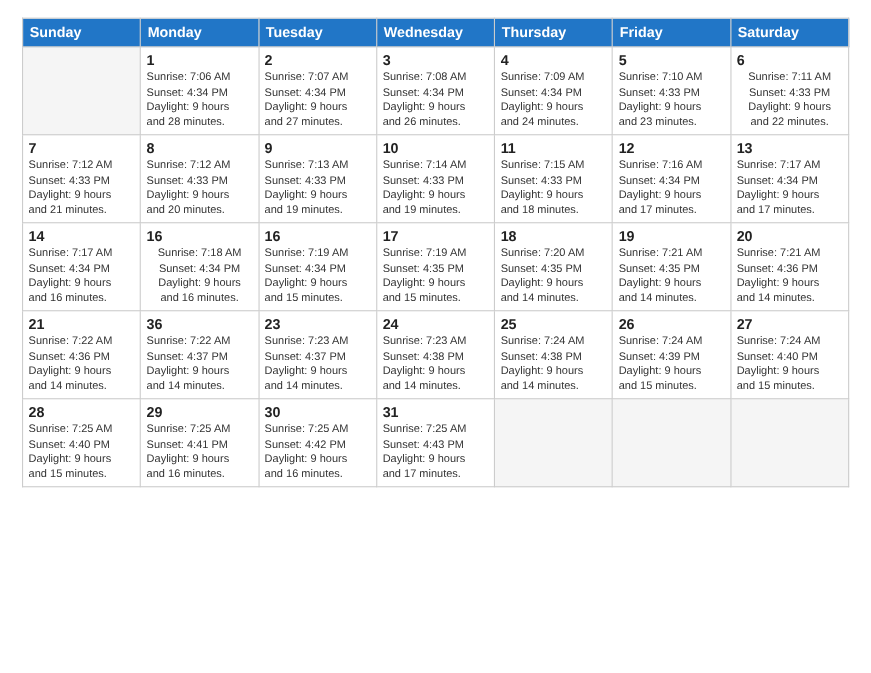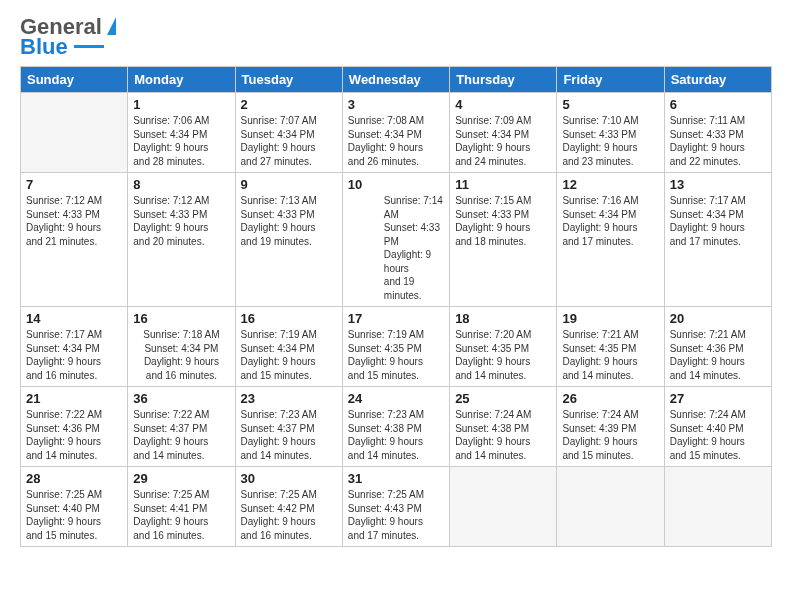--- a/index.html
+++ b/index.html
@@ -91,38 +91,20 @@
       font-size: 22px;
       font-weight: bold;
       line-height: 1;
     }
     .logo-word .general { color: #555; }
   </style>
 </head>
 <body>
 
 <div class="page">
-  <div class="header">
-    <div class="logo">
-      <div class="logo-icon">
-        <span class="logo-word">
-          <span class="general">General</span>
-        </span>
-        <span style="display:inline-block;width:0;height:0;border-left:9px solid transparent;border-right:0px solid transparent;border-bottom:18px solid #1a8cd8;margin-left:3px;margin-bottom:2px;"></span>
-      </div>
-      <div style="display:flex;align-items:center;margin-top:-2px;">
-        <span style="font-size:22px;font-weight:bold;color:#1a7fd4;line-height:1;">Blue</span>
-        <span style="display:inline-block;width:30px;height:3px;background:#1a8cd8;margin-left:6px;margin-bottom:2px;"></span>
-      </div>
-    </div>
-    <div class="title-block">
-      <div class="month-title"></div>
-      <div class="location"></div>
-    </div>
-  </div>
 
   <table class="calendar">
     <thead>
       <tr>
       <th>Sunday</th>
           <th>Monday</th>
           <th>Tuesday</th>
           <th>Wednesday</th>
           <th>Thursday</th>
           <th>Friday</th>
@@ -162,21 +144,21 @@
           </td>
           <td>
             <span class="day-num">5</span>
             <div class="day-info" style="white-space: pre-line;">Sunrise: 7:10 AM
 Sunset: 4:33 PM
 Daylight: 9 hours
 and 23 minutes.</div>
           </td>
           <td>
             <span class="day-num">6</span>
-            <div class="day-info" style="white-space: pre-line;">Sunrise: 7:11 AM
+            <div class="day-info" style="white-space: pre-line; text-align: center;">Sunrise: 7:11 AM
 Sunset: 4:33 PM
 Daylight: 9 hours
 and 22 minutes.</div>
           </td>
         </tr>
         <tr>
           <td>
             <span class="day-num">7</span>
             <div class="day-info" style="white-space: pre-line;">Sunrise: 7:12 AM
 Sunset: 4:33 PM
@@ -192,21 +174,21 @@
           </td>
           <td>
             <span class="day-num">9</span>
             <div class="day-info" style="white-space: pre-line;">Sunrise: 7:13 AM
 Sunset: 4:33 PM
 Daylight: 9 hours
 and 19 minutes.</div>
           </td>
           <td>
             <span class="day-num">10</span>
-            <div class="day-info" style="white-space: pre-line; margin-left: 36px;">Sunrise: 7:14 AM
+            <div class="day-info" style="white-space: pre-line;">Sunrise: 7:14 AM
 Sunset: 4:33 PM
 Daylight: 9 hours
 and 19 minutes.</div>
           </td>
           <td>
             <span class="day-num">11</span>
             <div class="day-info" style="white-space: pre-line;">Sunrise: 7:15 AM
 Sunset: 4:33 PM
 Daylight: 9 hours
 and 18 minutes.</div>

